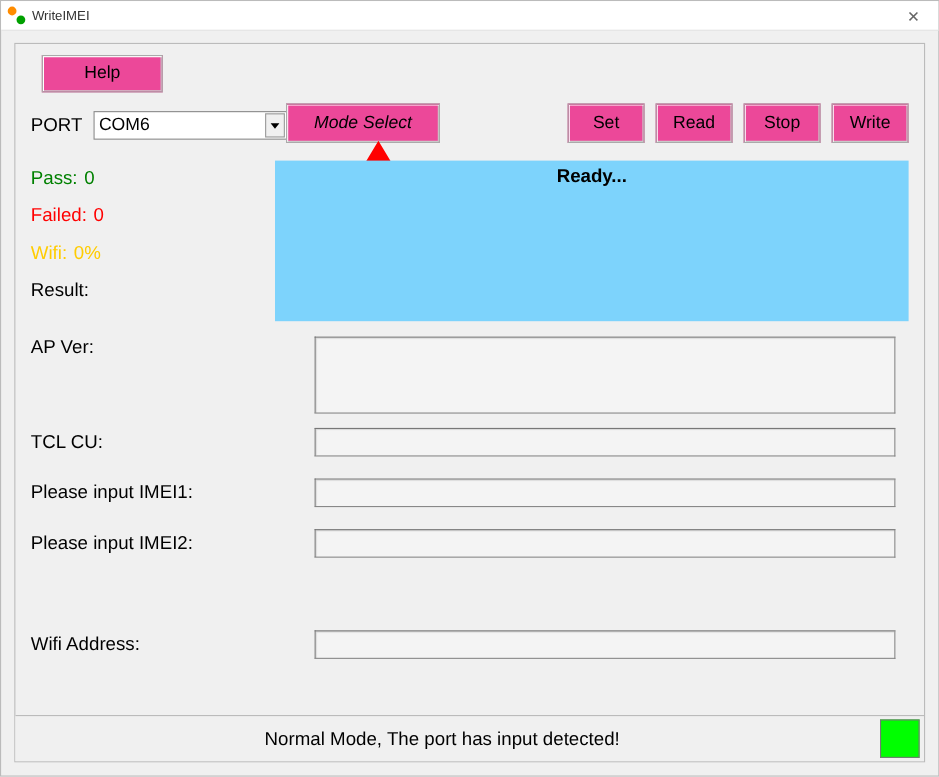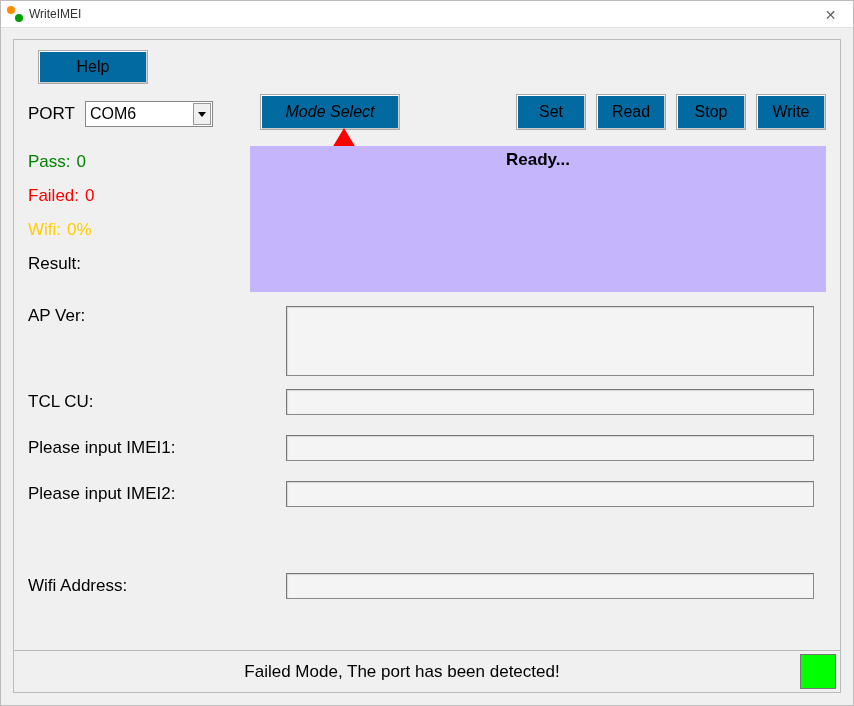--- a/index.html
+++ b/index.html
@@ -51,34 +51,34 @@
   cursor: pointer;
 }
 .content {
   position: absolute;
   left: 12px; top: 38px; right: 12px; bottom: 12px;
   background: #f0f0f0;
   border: 1px solid #bbb;
 }
 .inner { position: absolute; left: 14px; top: 10px; right: 14px; bottom: 10px; }
 .btn {
-  background: #0369a1;
+  background: #ec4899;
   border: 1px solid #aaa;
   box-shadow: inset 1px 1px 0 #fff, inset -1px -1px 0 #ccc;
   font-size: 16px;
   font-family: Arial, sans-serif;
   padding: 7px 16px;
   cursor: pointer;
   color: #000;
 }
 .help-btn { position: absolute; left: 10px; top: 0; width: 110px; }
 .port-row { position: absolute; left: 0; top: 49px; height: 30px; display: flex; align-items: center; }
 .port-label { font-size: 17px; color: #000; margin-right: 10px; }
 .combo {
-  width: 128px; height: 26px;
+  width: 176px; height: 26px;
   background: #fff; border: 1px solid #888;
   display: flex; align-items: center;
   position: relative;
   font-size: 16px;
 }
 .combo-text { padding-left: 4px; flex: 1; }
 .combo-btn {
   width: 18px; height: 22px;
   background: #f0f0f0;
   border: 1px solid #999;
@@ -95,21 +95,21 @@
 .toolbar-right { position: absolute; right: 0; top: 44px; display: flex; gap: 10px; }
 .toolbar-right .btn { width: 70px; padding: 8px 0; }
 .stats { position: absolute; left: 0; top: 102px; font-size: 17px; }
 .stats-row { display: flex; gap: 6px; margin-bottom: 14px; }
 .pass { color: #008000; }
 .failed { color: #ff0000; }
 .yiled { color: #ffcc00; }
 .result { color: #000; margin-top: 6px; }
 .status-box {
   position: absolute; left: 222px; top: 96px; right: 0; height: 146px;
-  background: #c4b5fd;
+  background: #7dd3fc;
   text-align: center;
   padding-top: 4px;
   font-size: 17px;
   font-weight: bold;
   color: #000;
 }
 .field-row {
   position: absolute; left: 0; right: 12px;
   display: flex; align-items: center;
   height: 28px;
@@ -236,17 +236,17 @@
 
 
       <div class="field-row wifi-row">
         <span class="field-label">Wifi Address:</span>
         <div class="text-field"></div>
       </div>
 
     </div>
 
     <div class="bottom-bar">
-      <div class="bottom-text">Failed Mode, The port has been detected!</div>
+      <div class="bottom-text">Normal Mode, The port has input detected!</div>
       <div class="indicator" style="background: rgb(0, 255, 0);"></div>
     </div>
   </div>
 </div>
 
 </body></html>

